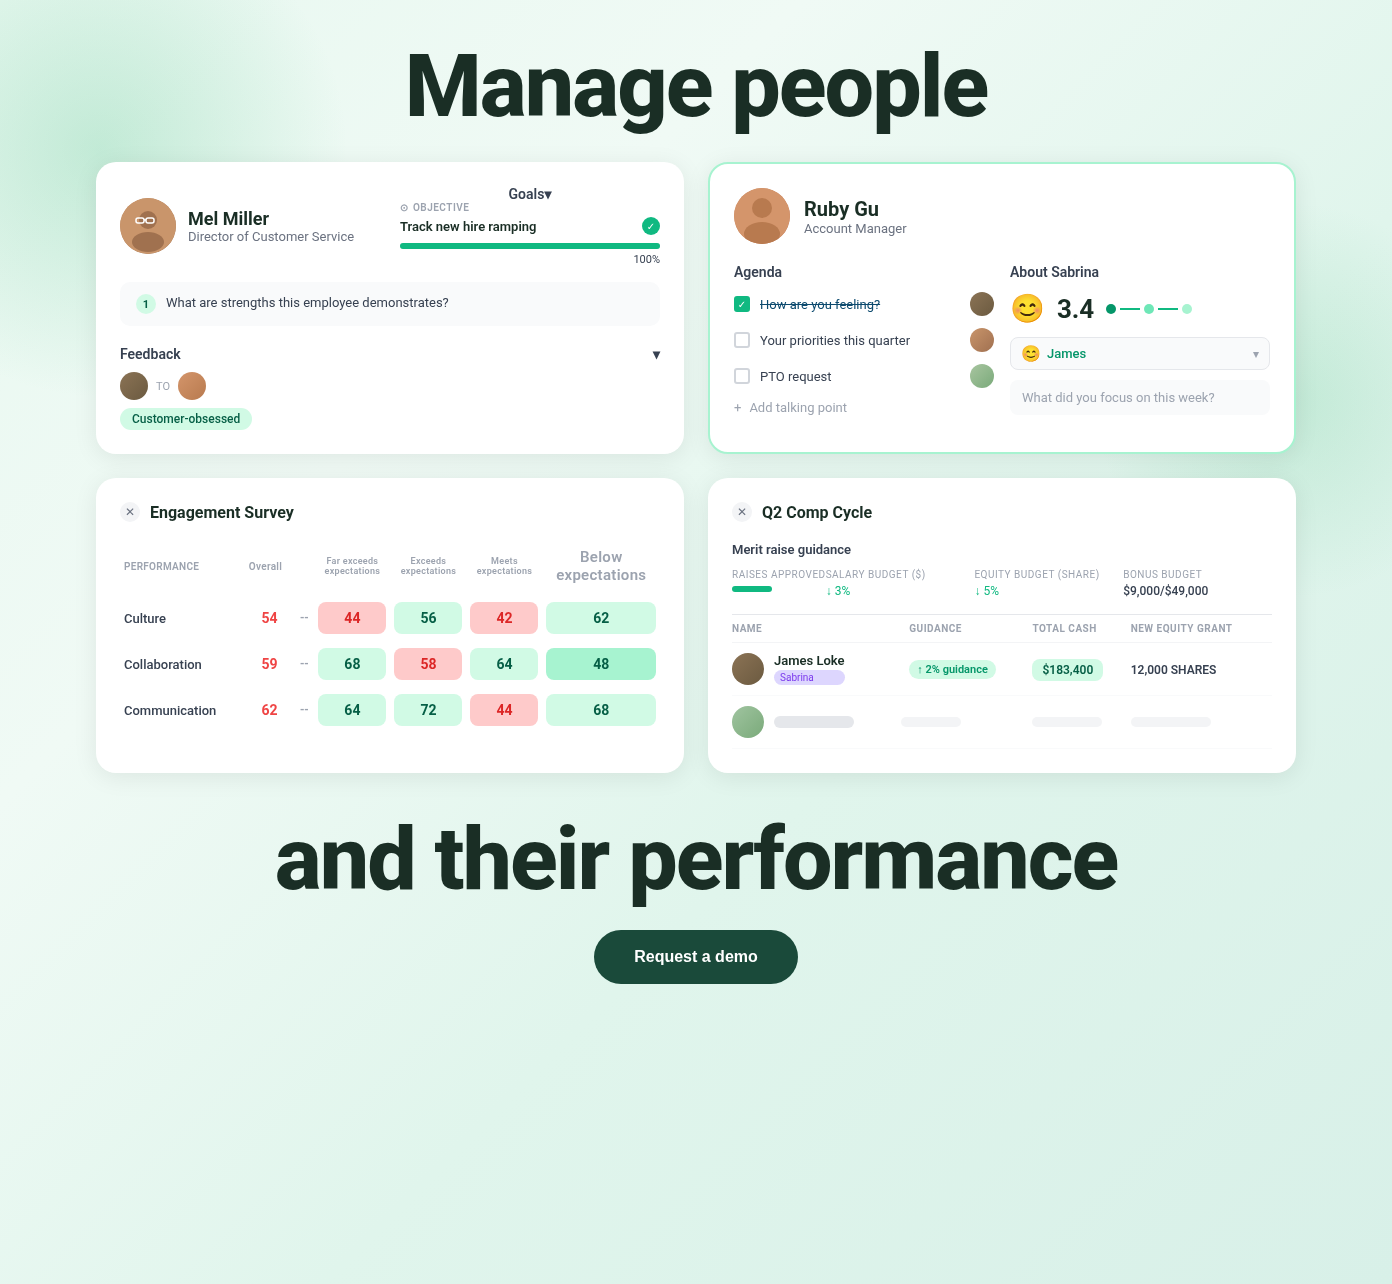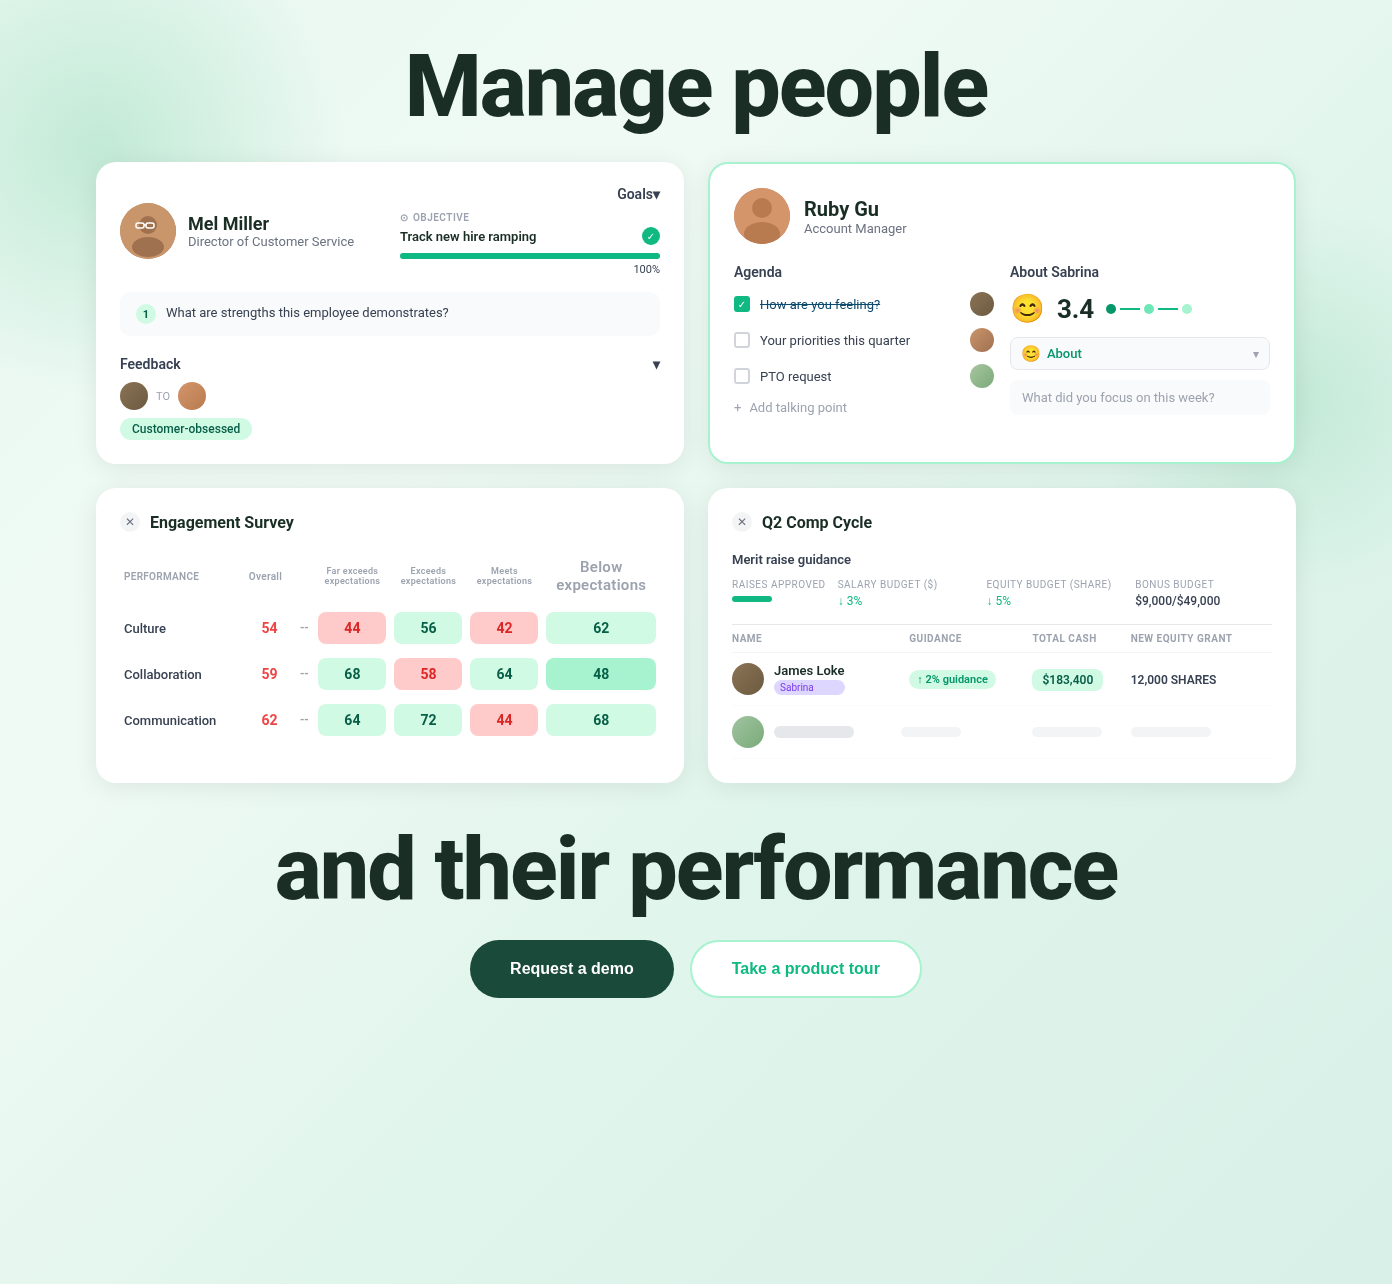--- a/index.html
+++ b/index.html
@@ -121,23 +121,22 @@
       font-size: 13px;
       color: #6b7280;
     }
 
     .goals-section {
       flex: 1;
     }
 
     .goals-header {
       display: flex;
-      justify-content: flex-end;
-      align-items: center;
-      margin-bottom: 10px;
+      justify-content: center;
+      align-items: center;
     }
 
     .goals-header span {
       font-size: 14px;
       font-weight: 600;
       color: #374151;
     }
 
     .dropdown-icon {
       color: #9ca3af;
@@ -834,21 +833,21 @@
               <div class="dot dot-green-dark"></div>
               <div class="sentiment-line"></div>
               <div class="dot dot-green-mid"></div>
               <div class="sentiment-line"></div>
               <div class="dot dot-green-light"></div>
             </div>
           </div>
 
           <div class="good-dropdown">
             <span class="emoji-large" style="font-size:16px;">😊</span>
-            <span class="good-text">About</span>
+            <span class="good-text">James</span>
             <span class="dropdown-icon" style="margin-left: auto;">▾</span>
           </div>
 
           <div class="focus-question">What did you focus on this week?</div>
         </div>
       </div>
     </div>
 
     <div class="card card-survey">
       <div class="card-header-row">
@@ -925,21 +924,21 @@
     </div>
 
     <div class="card card-comp">
       <div class="card-header-row">
         <div class="close-btn">✕</div>
         <span class="card-title">Q2 Comp Cycle</span>
       </div>
 
       <div class="comp-subtitle">Merit raise guidance</div>
 
-      <div style="display: grid; grid-template-columns: auto 1fr 1fr 1fr; gap: 12px; margin-bottom: 16px;">
+      <div style="display: grid; grid-template-columns: auto 1fr 1fr 1fr; margin-bottom: 16px;">
         <div>
           <div class="budget-label">RAISES APPROVED</div>
           <div class="budget-bar" style="width:40px; margin-top:6px;"></div>
         </div>
         <div>
           <div class="budget-label">SALARY BUDGET ($)</div>
           <div style="font-size:12px; color:#10b981; margin-top:4px;">↓ 3%</div>
         </div>
         <div>
           <div class="budget-label">EQUITY BUDGET (SHARE)</div>
@@ -1004,17 +1003,16 @@
       </table>
     </div>
   </div>
 
   <div class="bottom-section">
     <h2 class="performance-title">and their performance</h2>
 
 
     <div class="cta-buttons">
       <button class="btn-demo">Request a demo</button>
-      <button class="btn-tour">Take a product tour</button>
     </div>
   </div>
 
 </div>
 
 </body></html>

